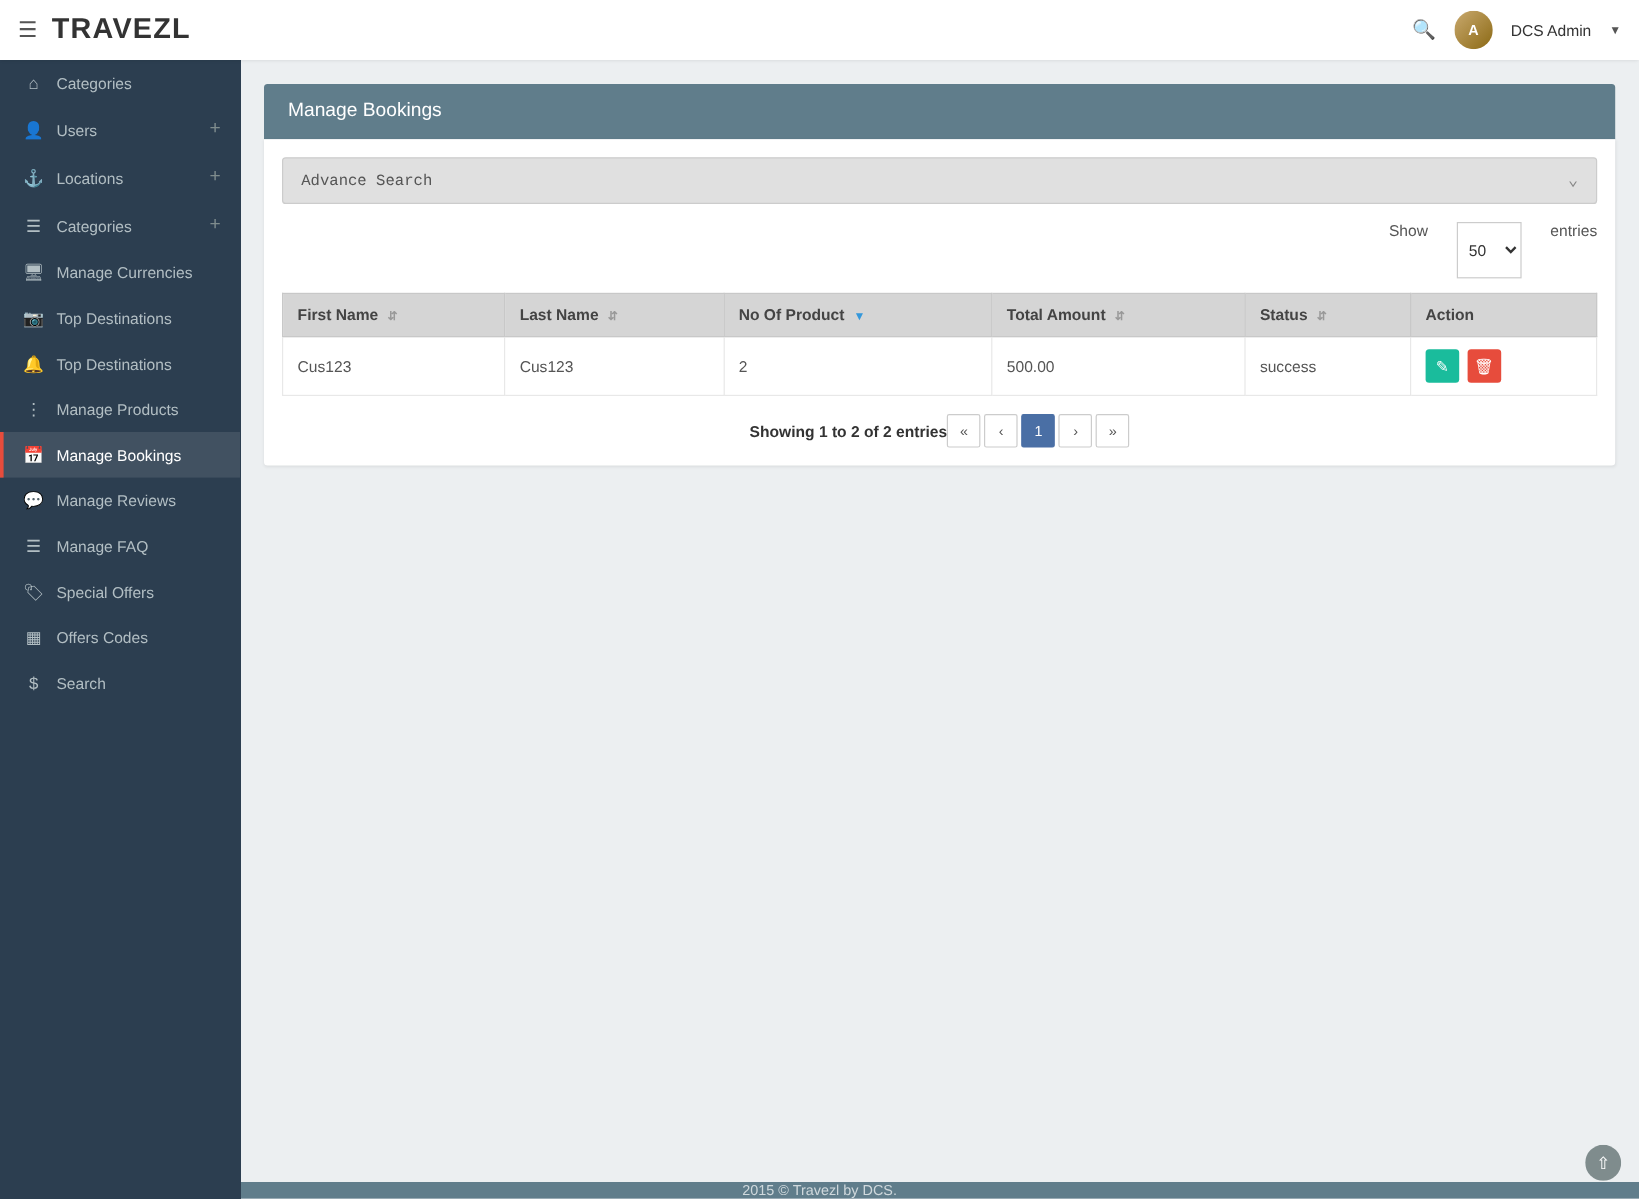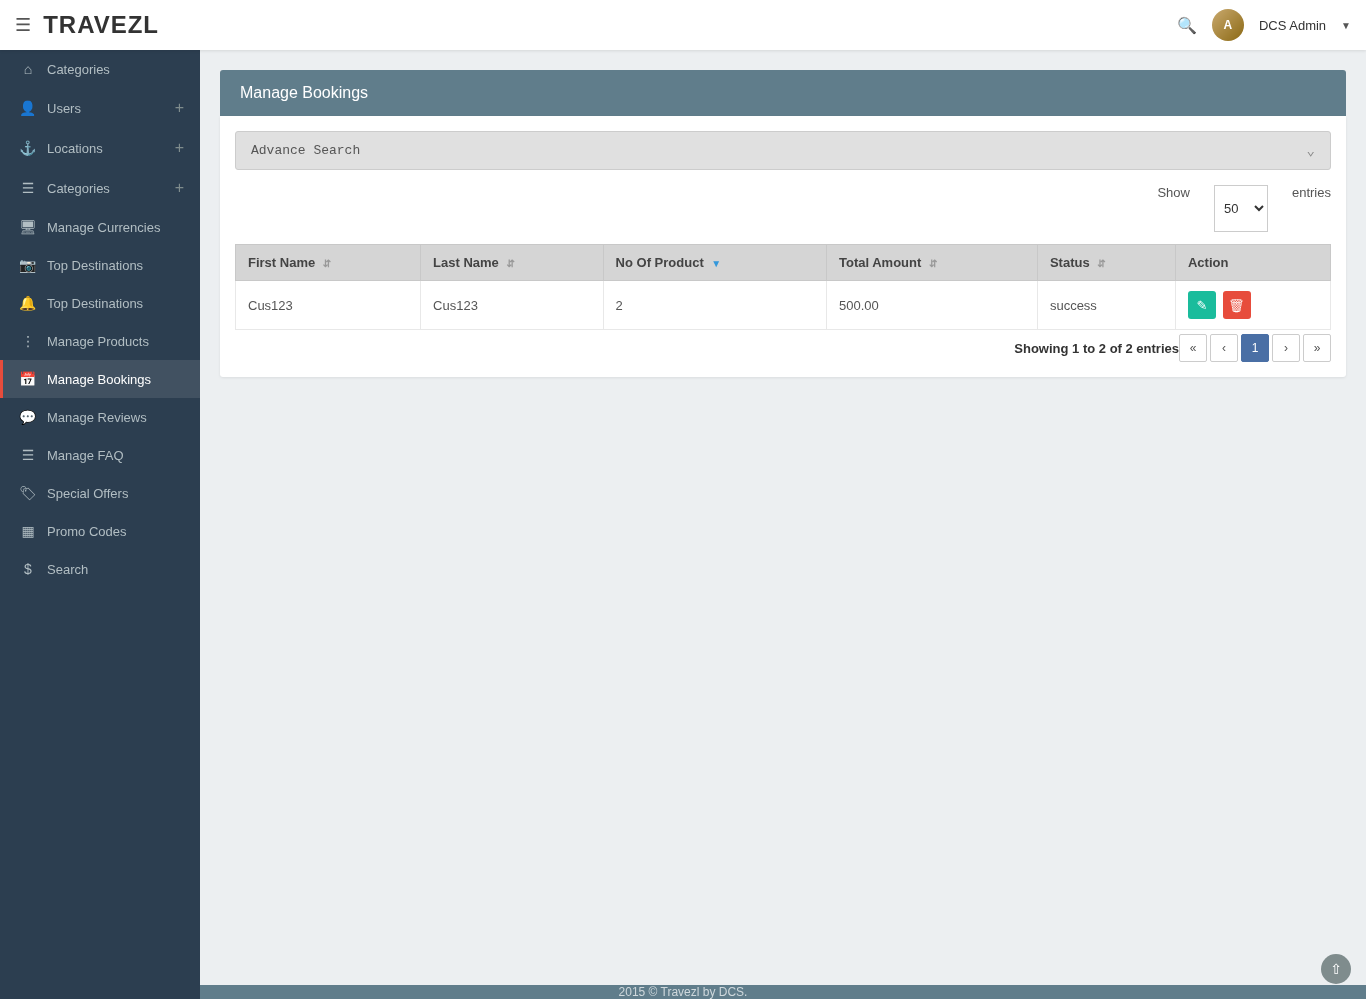--- a/index.html
+++ b/index.html
@@ -161,22 +161,22 @@
       font-size: 13px;
       margin-right: 3px;
     }
     .btn-edit { background: #1abc9c; color: #fff; }
     .btn-delete { background: #e74c3c; color: #fff; }
 
     
     .pagination-area {
       display: flex;
       align-items: center;
-      justify-content: flex-end;
-      margin-top: 4px;
+      justify-content: center;
+      margin-top: 15px;
     }
     .pagination-info { color: #555; font-size: 13px; }
     .pagination-info span { color: #333; font-weight: bold; }
     .pagination-controls { display: flex; gap: 3px; }
     .page-btn {
       width: 28px; height: 28px;
       border: 1px solid #ccc;
       background: #fff;
       color: #555;
       font-size: 12px;
@@ -275,21 +275,21 @@
     <div class="sidebar-item">
       <span class="item-icon">☰</span>
       <span class="item-label">Manage FAQ</span>
     </div>
     <div class="sidebar-item">
       <span class="item-icon">🏷</span>
       <span class="item-label">Special Offers</span>
     </div>
     <div class="sidebar-item">
       <span class="item-icon">▦</span>
-      <span class="item-label">Promo Codes</span>
+      <span class="item-label">Offers Codes</span>
     </div>
     <div class="sidebar-item">
       <span class="item-icon">$</span>
       <span class="item-label">Search</span>
     </div>
   </aside>
 
   <main class="main-content">
     <div class="page-header">
       <span>Manage Bookings</span>

